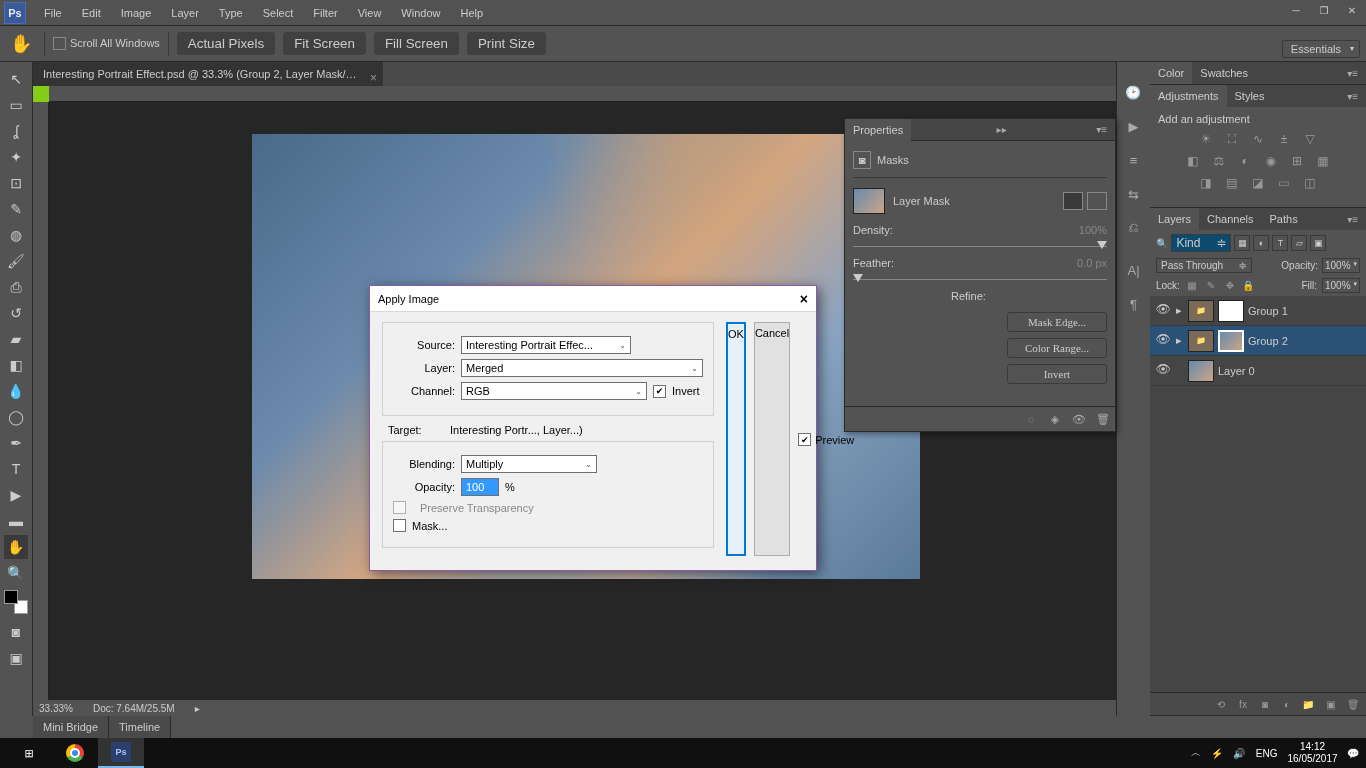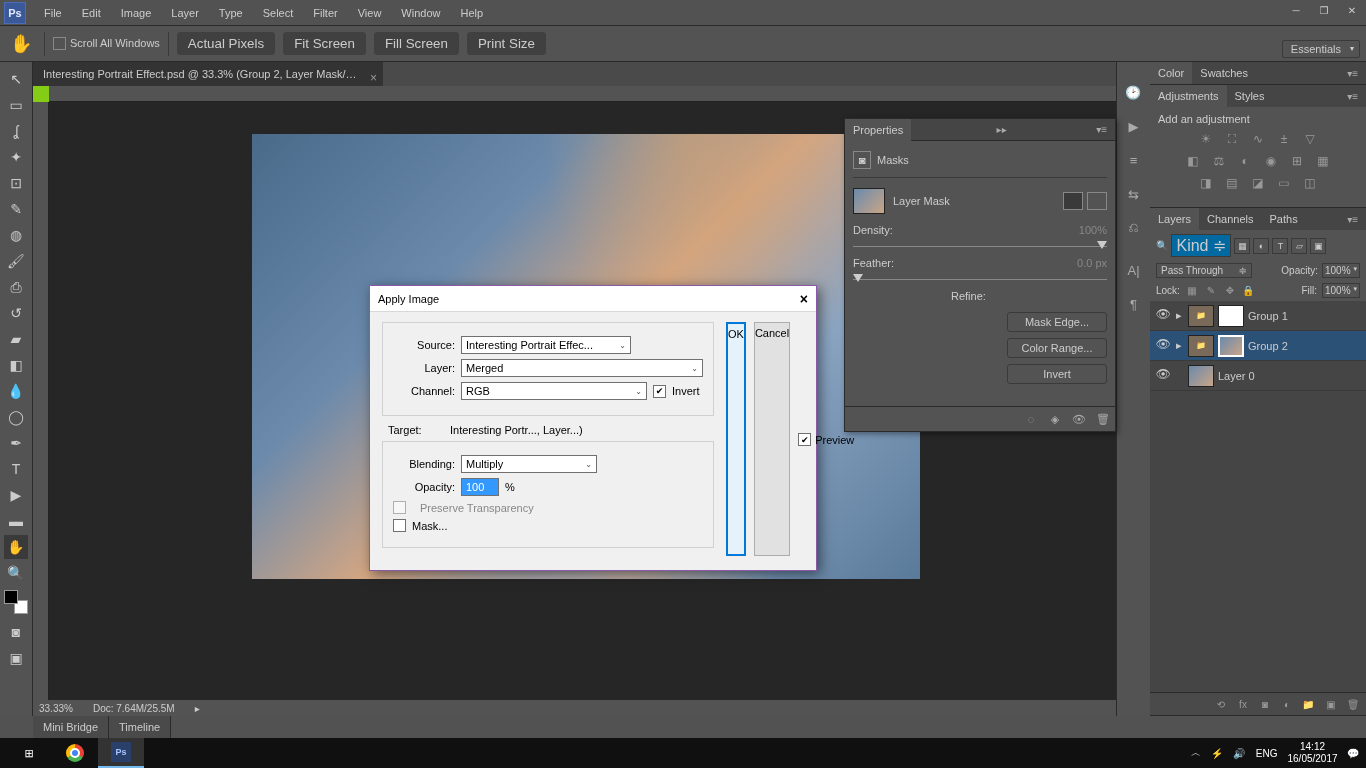--- a/index.html
+++ b/index.html
@@ -59,21 +59,21 @@
 .spectrum .whitebox{position:absolute;right:0;top:0;width:10px;height:9px;background:#fff;}
 .spectrum .blackbox{position:absolute;right:0;bottom:0;width:10px;height:9px;background:#000;}
 
 .adjust-panel { padding:6px 8px 10px; }
 .adj-title { color:#ccc; margin-bottom:6px; }
 .adj-row { display:flex; gap:8px; margin-bottom:6px; justify-content:center;}
 .adj-ic { width:18px; height:16px; display:flex; align-items:center; justify-content:center; color:#999; font-size:12px;}
 
 .layers-panel { flex:1; display:flex; flex-direction:column; }
 .layer-filter { display:flex; align-items:center; padding:4px 6px; gap:3px; }
-.layer-filter .sel { border:1px solid #3a3a3a; background:#0369a1; color:#ccc; padding:1px 4px; width:60px; font-size:16px; display:flex; align-items:flex-end; justify-content:space-between;}
+.layer-filter .sel { border:1px solid #3a3a3a; background:#0c4a6e; color:#ccc; padding:1px 4px; width:60px; font-size:12px; display:flex; align-items:flex-end; justify-content:space-between;}
 .layer-filter .fic { width:16px; height:16px; border:1px solid #3a3a3a; display:flex; align-items:center; justify-content:center; font-size:9px;}
 .layer-mode { display:flex; align-items:center; padding:2px 6px; gap:4px;}
 .layer-mode .sel { border:1px solid #3a3a3a; background:#535353; color:#ccc; padding:1px 4px; width:96px; font-size:10px; display:flex; justify-content:space-between;}
 .layer-mode .oplabel { margin-left:auto; font-size:10px;}
 .small-input { width:38px; border:1px solid #3a3a3a; background:#535353; color:#ccc; padding:1px 2px; font-size:10px; text-align:right; display:flex; justify-content:space-between;}
 .layer-lock { display:flex; align-items:center; padding:3px 6px; gap:5px; font-size:10px;}
 .layer-lock .ic { width:14px; height:14px; color:#999; display:flex;align-items:center;justify-content:center;}
 .layer-list { flex:1; background:#454545; overflow:auto; }
 .layer-row { display:flex; align-items:center; height:30px; padding:0 4px; gap:4px; border-bottom:1px solid #3a3a3a;}
 .layer-row.selected { background:#2b5177; }
@@ -88,21 +88,21 @@
 .prop-panel { position:absolute; right:250px; top:118px; width:272px; background:#535353; border:1px solid #2a2a2a; box-shadow:2px 2px 6px rgba(0,0,0,0.4); }
 .prop-panel .panel-tabs { border-bottom:1px solid #2a2a2a;}
 .prop-body { padding:6px 8px; }
 .prop-row { display:flex; align-items:flex-start; margin:10px 0; gap:6px; }
 .prop-row .lbl { width:58px; color:#ccc; }
 .prop-row .val { width:54px; text-align:right; color:#888; }
 .slider-bar { flex:1; height:1px; background:#888; position:relative; }
 .slider-bar .tr-knob{position:absolute;right:0;top:-5px;width:0;height:0;border-left:5px solid transparent;border-right:5px solid transparent;border-top:8px solid #ccc;}
 .slider-bar .tr-knob.l{left:0;right:auto;}
 .prop-buttons { display:flex; flex-direction:column; gap:6px; align-items:flex-end; margin-top:4px;}
-.prop-btn { width:100px; border:1px solid #3a3a3a; background:#535353; color:#ccc; text-align:center; padding:3px 0; border-radius:3px;}
+.prop-btn { width:100px; border:1px solid #3a3a3a; background:#535353; color:#ccc; text-align:center; padding:3px 0; border-radius:3px;font-family:Liberation Serif, serif;}
 .prop-footer { display:flex; justify-content:flex-end; padding:4px; gap:8px; border-top:1px solid #2a2a2a; margin-top:6px;}
 .prop-footer .ic{width:16px;height:16px;color:#aaa;display:flex;align-items:center;justify-content:center;font-size:11px;}
 
 
 .dialog { position:absolute; left:369px; top:285px; width:448px; background:#f0f0f0; border:1px solid #8a5aa8; box-shadow:3px 3px 12px rgba(0,0,0,0.5); color:#000; font-size:11px; }
 .dialog-title { height:26px; display:flex; align-items:center; padding:0 8px; border-bottom:1px solid #d8d8d8; background:#fff;}
 .dialog-title .x { margin-left:auto; font-size:14px; font-weight:bold;}
 .dialog-body { padding:10px 12px 14px; display:flex; gap:12px; }
 .form-col { flex:1; }
 .fieldset { border:1px solid #d0d0d0; padding:8px 10px 10px; margin-bottom:8px; }

